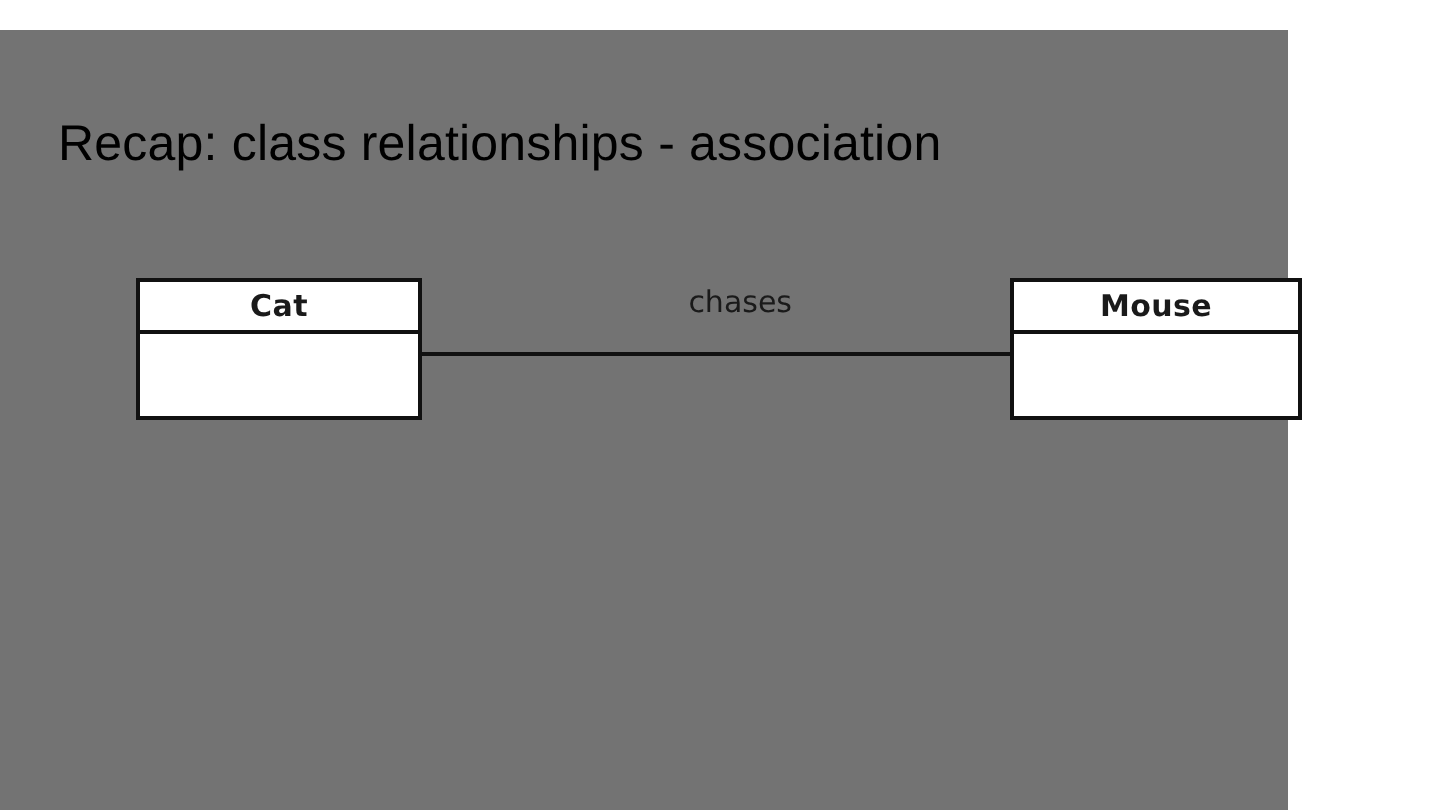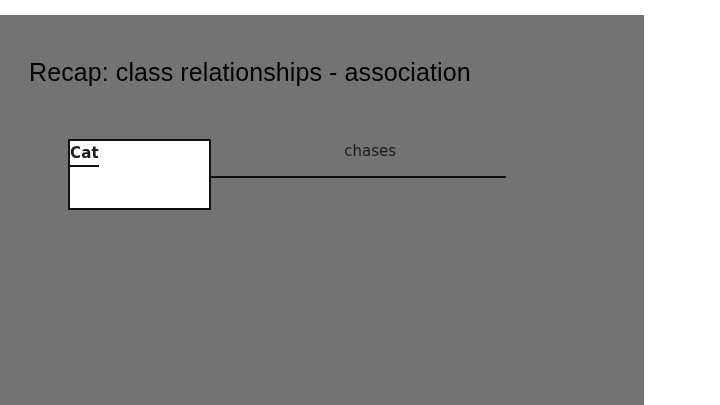--- a/index.html
+++ b/index.html
@@ -48,21 +48,21 @@
     width: 720px;
     height: 405px;
   }
 
   .uml-class {
     position: absolute;
     box-sizing: border-box;
     background: #ffffff;
     border: 2px solid #111111;
     display: flex;
-    flex-direction: row;
+    flex-direction: column;
   }
 
   .uml-class-header {
     box-sizing: border-box;
     height: 26px;
     border-bottom: 2px solid #111111;
     display: flex;
     align-items: center;
     justify-content: center;
   }
@@ -132,15 +132,21 @@
       <div class="uml-class-header">
         <span class="uml-class-name">Cat</span>
       </div>
       <div class="uml-class-body"></div>
     </div>
 
     <div id="association-line"></div>
 
     <div id="association-label">chases</div>
 
+    <div class="uml-class" id="class-mouse">
+      <div class="uml-class-header">
+        <span class="uml-class-name">Mouse</span>
+      </div>
+      <div class="uml-class-body"></div>
+    </div>
 
   </div>
 </div>
 
 </body></html>

